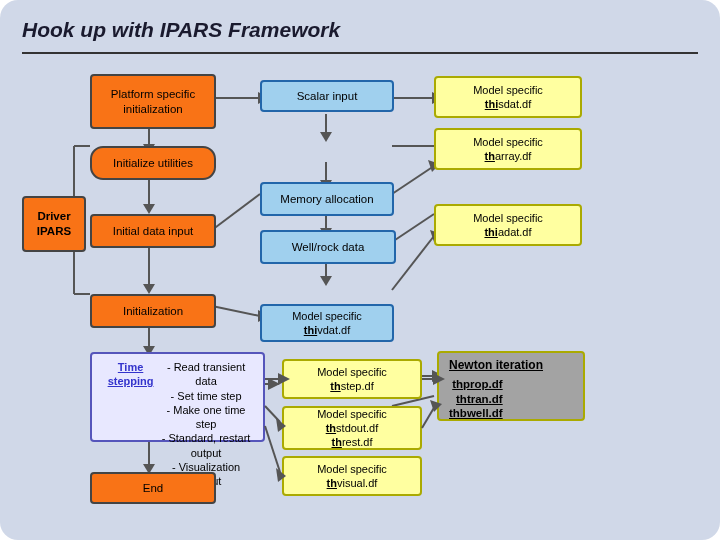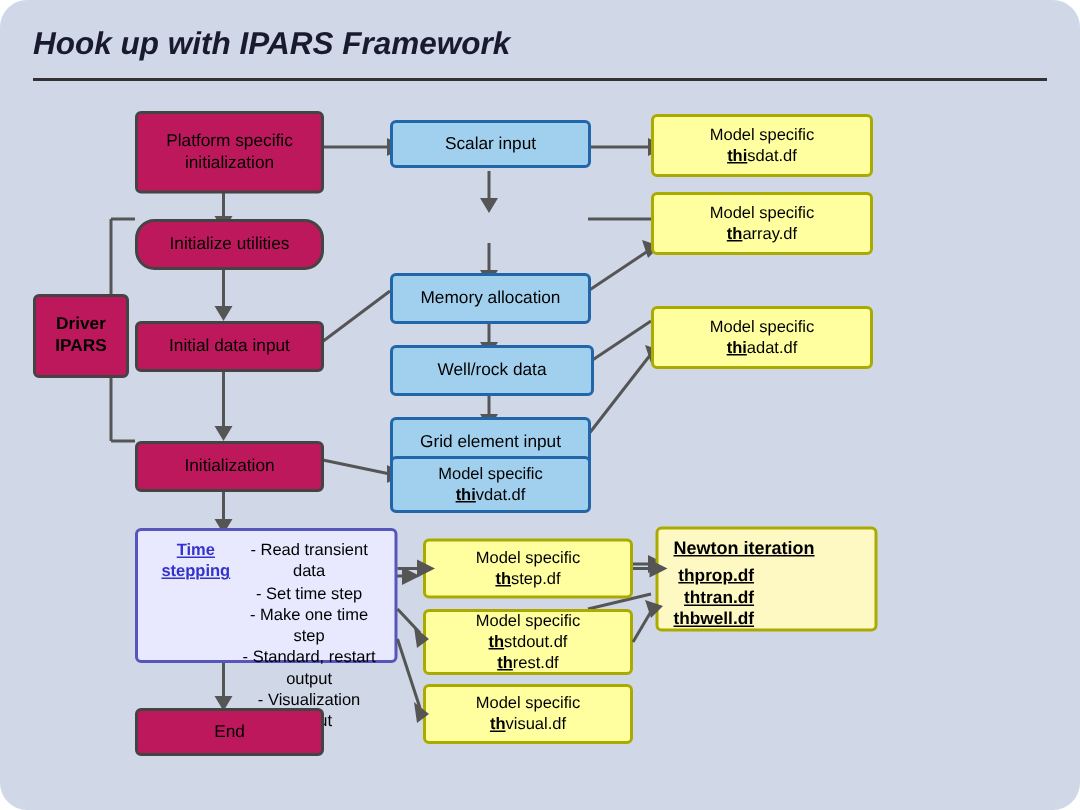--- a/index.html
+++ b/index.html
@@ -41,25 +41,25 @@
       border-radius: 4px;
       border: 2px solid #444;
       display: flex;
       align-items: center;
       justify-content: center;
       text-align: center;
       font-size: 11.5px;
       color: #000;
       line-height: 1.3;
     }
-    .box.blue { background: #be185d; }
+    .box.blue { background: #f97316; }
     .box.cyan { background: #a0d0ee; border-color: #2266aa; }
     .box.model { background: #ffffa0; border-color: #aaaa00; font-size: 11px; }
     .box.time-step { background: #e8e8ff; border-color: #5555bb; font-size: 11px; }
-    .box.newton { background: #fef9c3; border-color: #aaaa00; font-size: 11px; }
+    .box.newton { background: #a3a3a3; border-color: #aaaa00; font-size: 11px; }
     
     svg.connectors {
       position: absolute;
       top: 0; left: 0;
       width: 680px;
       height: 430px;
       pointer-events: none;
     }
   </style>
 </head>
@@ -163,23 +163,20 @@
 
 
     <div class="box cyan" style="left:238px; top:116px; width:134px; height:34px;">
       <span>Memory allocation</span>
     </div>
 
     <div class="box cyan" style="left:238px; top:164px; width:136px; height:34px;">
       <span>Well/rock data</span>
     </div>
 
-    <div class="box cyan" style="left:238px; top:212px; width:134px; height:34px;">
-      <span>Grid element input</span>
-    </div>
 
     <div class="box cyan" style="left:238px; top:238px; width:134px; height:38px;">
       <span style="white-space:pre-line; font-size:11px;">Model specific
 <span style="font-weight:bold; text-decoration:underline;">thi</span>vdat.df</span>
     </div>
 
     <div class="box model" style="left:412px; top:10px; width:148px; height:42px;">
       <span style="white-space:pre-line;">Model specific
 <span style="font-weight:bold; text-decoration:underline;">thi</span>sdat.df</span>
     </div>

